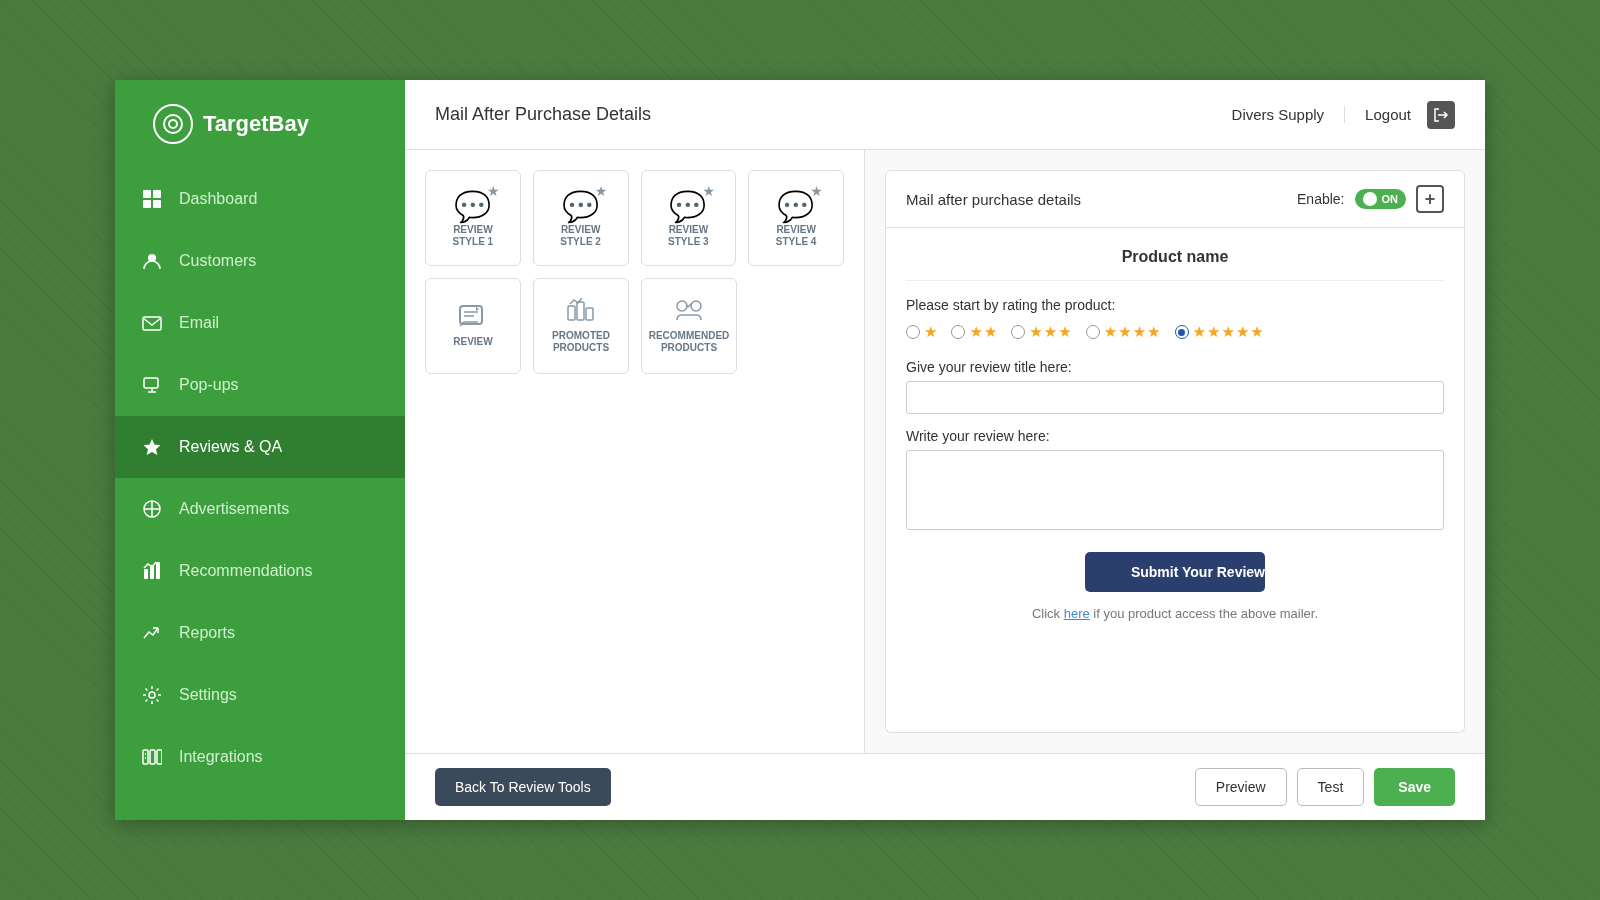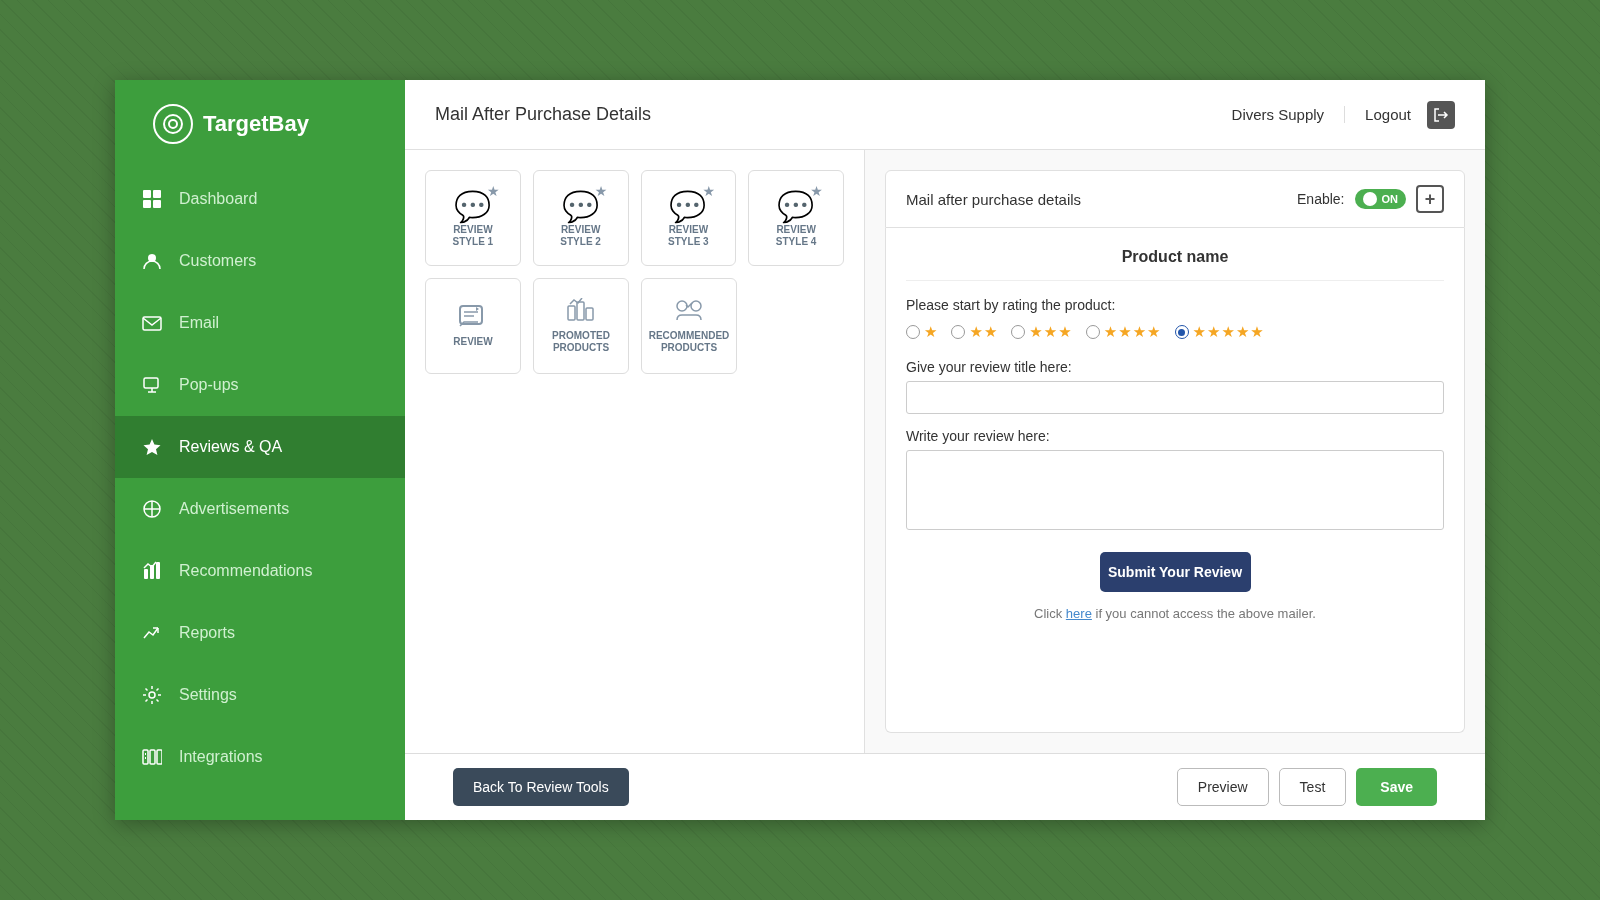--- a/index.html
+++ b/index.html
@@ -385,46 +385,46 @@
       border: 1px solid #ccc;
       border-radius: 3px;
       padding: 8px 10px;
       font-size: 13px;
       resize: none;
       background: #fff;
       margin-bottom: 18px;
     }
     .submit-btn {
       display: block;
-      width: 151px;
+      width: 180px;
       margin: 0 auto 14px;
       background: #2b3f6e;
       color: #fff;
       border: none;
       border-radius: 5px;
       padding: 12px 0;
       font-size: 14px;
       font-weight: 600;
       cursor: pointer;
-      text-align: center;
+      text-align: right;
     }
     .click-text {
       font-size: 13px;
       color: #777;
       text-align: center;
     }
     .click-link {
       color: #4488cc;
     }
 
     
     .footer-bar {
       background: #fff;
       border-top: 1px solid #ddd;
-      padding: 14px 48px;
+      padding: 14px 30px;
       display: flex;
       align-items: center;
       justify-content: space-between;
       flex-shrink: 0;
     }
     .back-btn {
       background: #3a4a5a;
       color: #fff;
       border: none;
       border-radius: 5px;
@@ -735,21 +735,21 @@
                 <span class="star">★</span>
               </div>
             </div>
           </div>
           <div class="field-label">Give your review title here:</div>
           <input class="text-input" type="text" style="">
           <div class="field-label">Write your review here:</div>
           <textarea class="text-area" style=""></textarea>
           <button class="submit-btn">Submit Your Review</button>
           <div class="click-text">
-            <span>Click </span><a class="click-link" href="#">here</a><span> if you cannot access the above mailer.</span>
+            <span>Click </span><a class="click-link" href="#">here</a><span> if you product access the above mailer.</span>
           </div>
         </div>
       </div>
     </div>
 
     <div class="footer-bar">
       <button class="back-btn">Back To Review Tools</button>
       <div class="footer-right">
         <button class="preview-btn">Preview</button>
         <button class="test-btn">Test</button>

